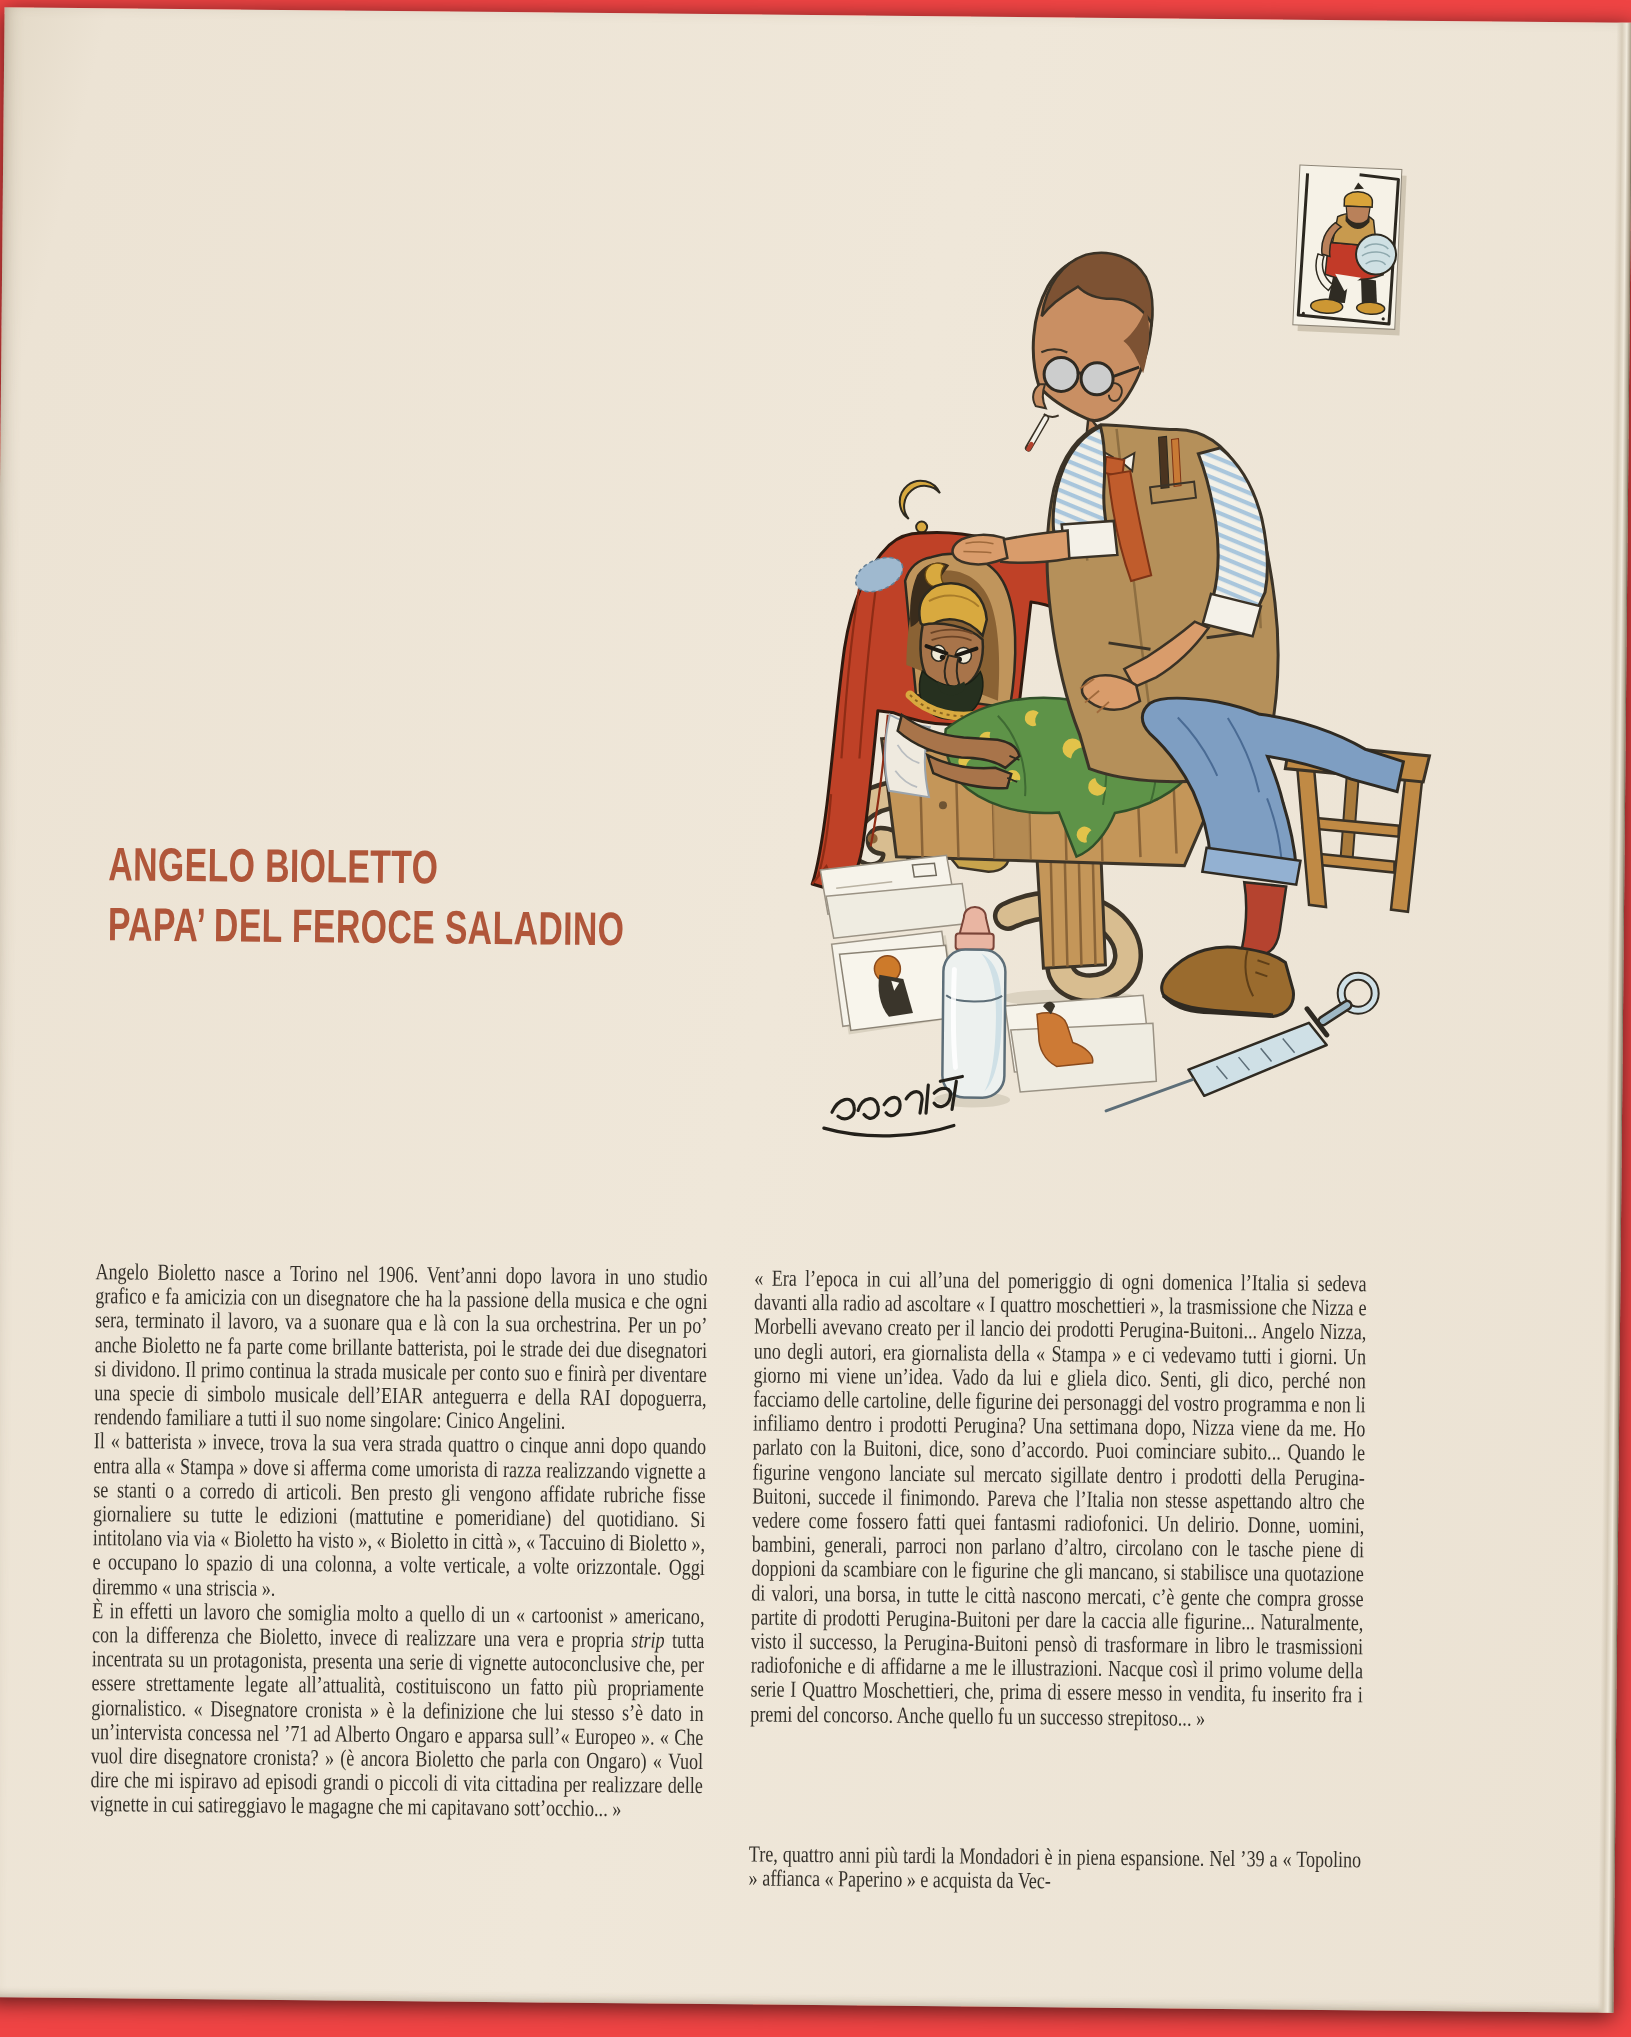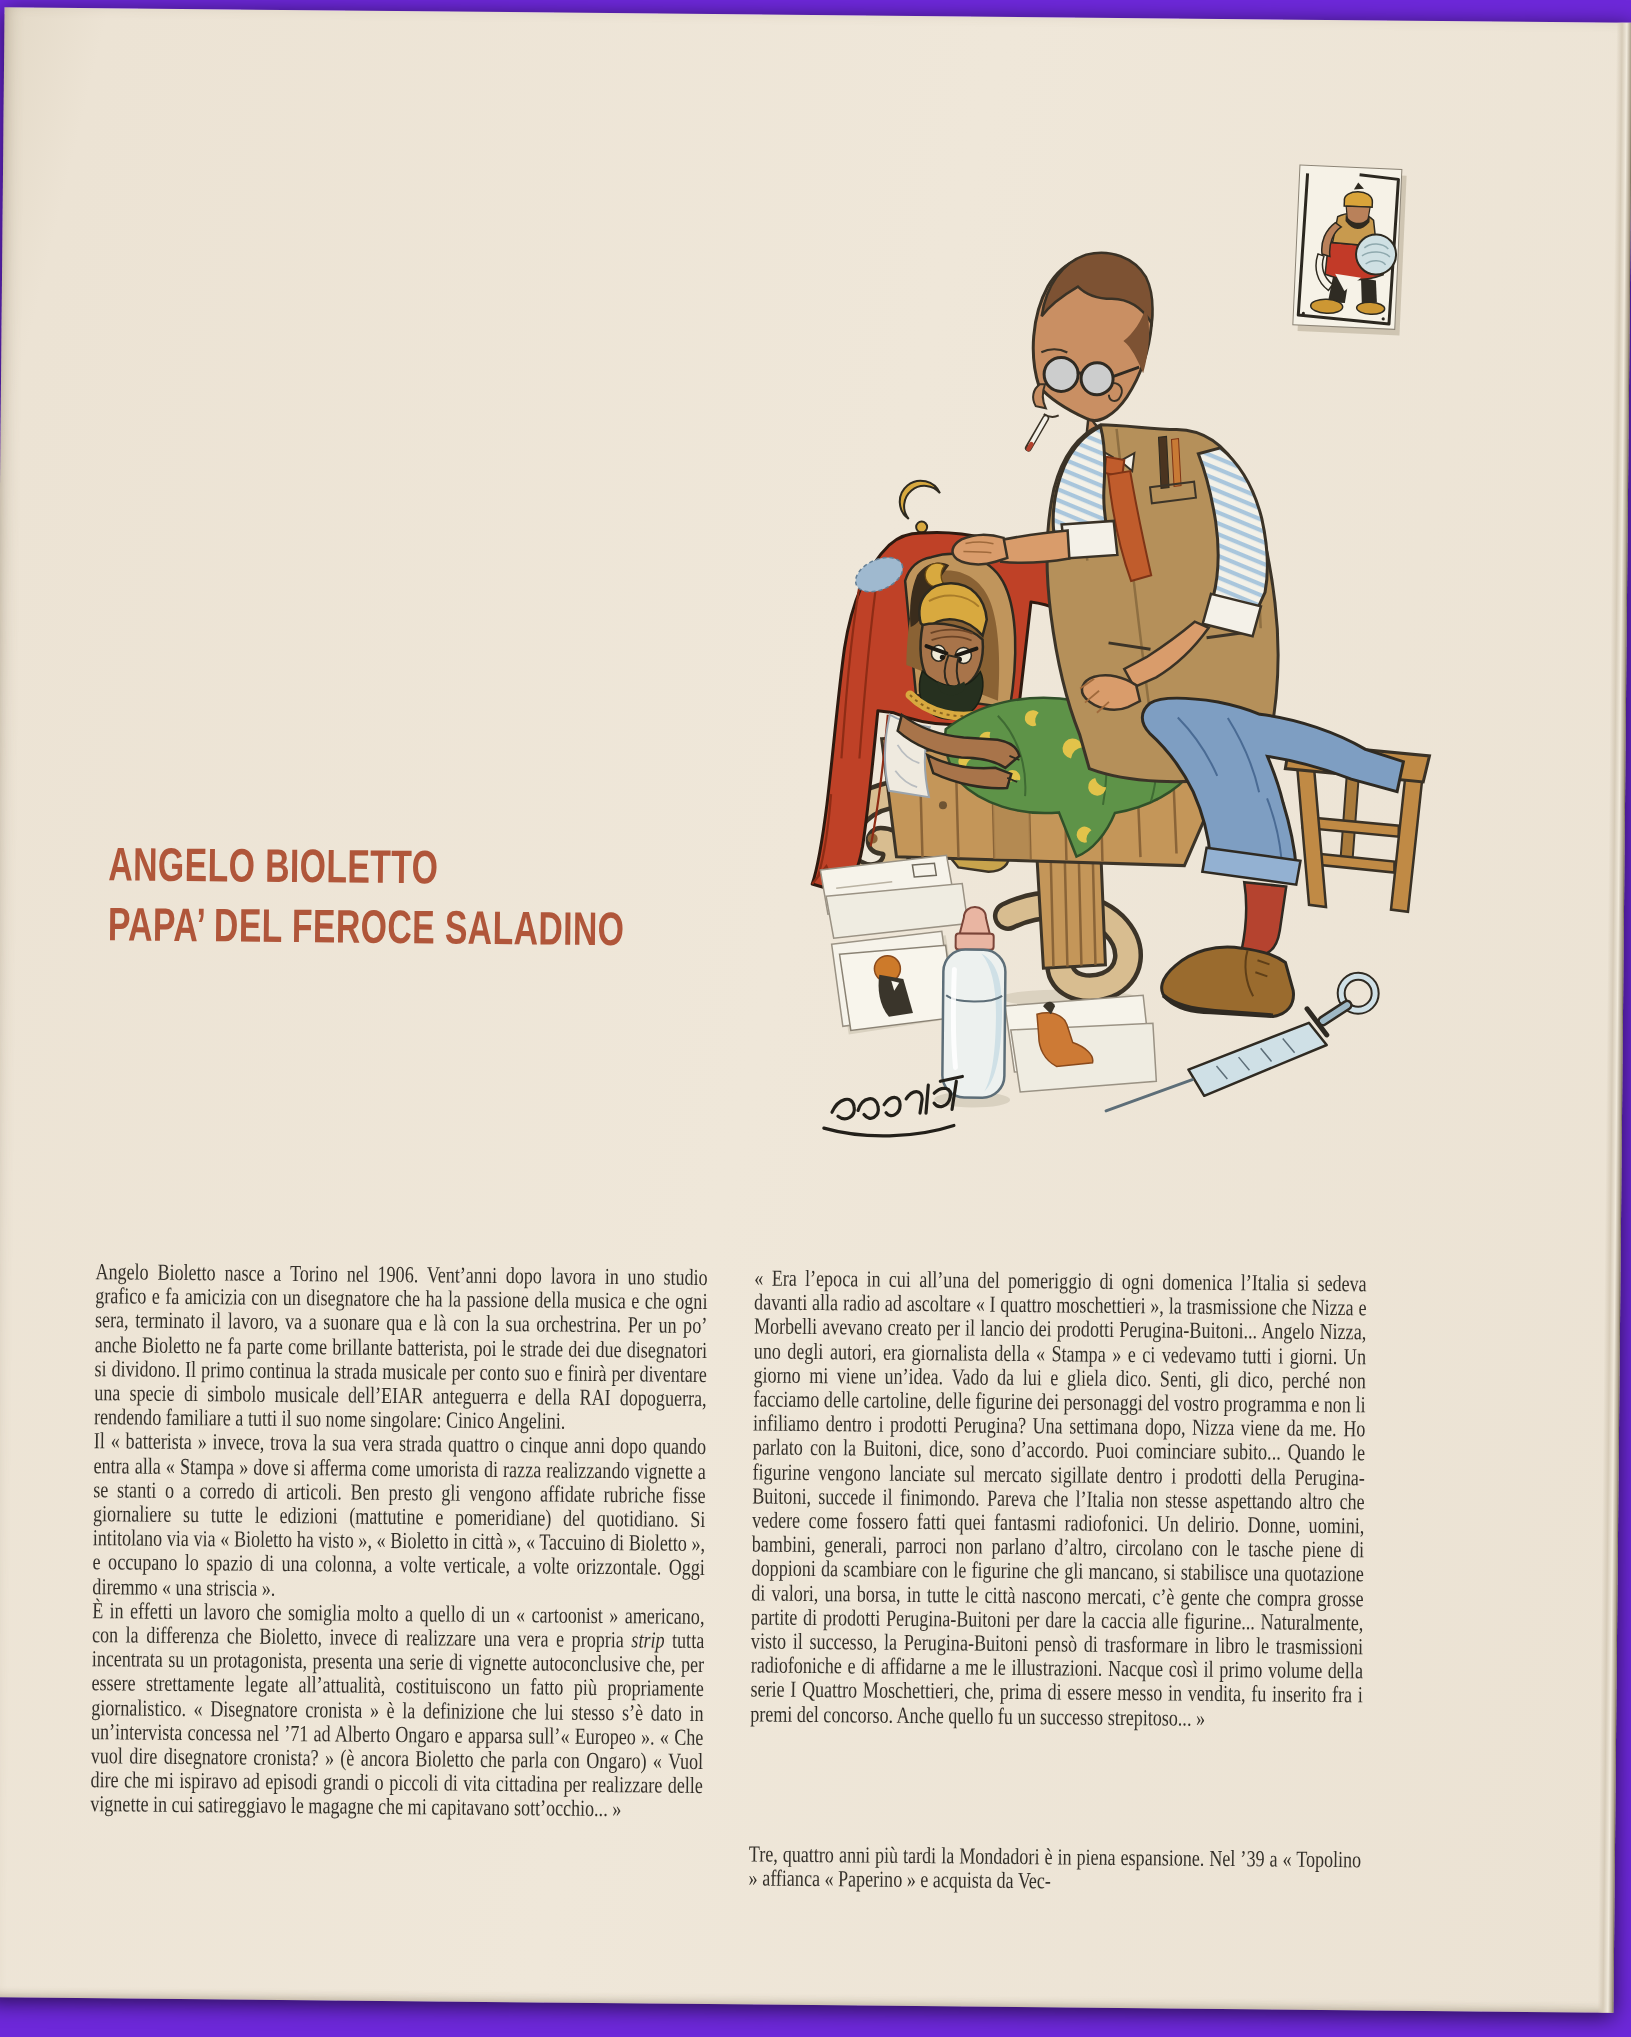--- a/index.html
+++ b/index.html
@@ -1,18 +1,18 @@
 <!DOCTYPE html>
 <html><head>
 <meta charset="utf-8">
 <style>
   html,body{margin:0;padding:0;background:#101712;}
   .stage{
     position:relative;width:1631px;height:2037px;overflow:hidden;
-    background:#6d28d9;
+    background:#ef4444;
     font-family:"Liberation Serif", serif;
   }
   .page{
     position:absolute;left:-5px;top:15px;width:1628px;height:1990px;
     background:linear-gradient(103deg,#e3d9c7 0%,#ece3d4 5%,#efe7d9 48%,#ebe2d3 100%);
     transform:rotate(0.55deg);transform-origin:50% 50%;
     box-shadow:0 4px 22px rgba(0,0,0,.65), inset 10px 0 18px -10px rgba(100,85,60,.45), inset 0 -7px 10px -6px rgba(110,95,70,.4);
   }
   .page::after{
     content:"";position:absolute;right:0;top:0;bottom:0;width:16px;

